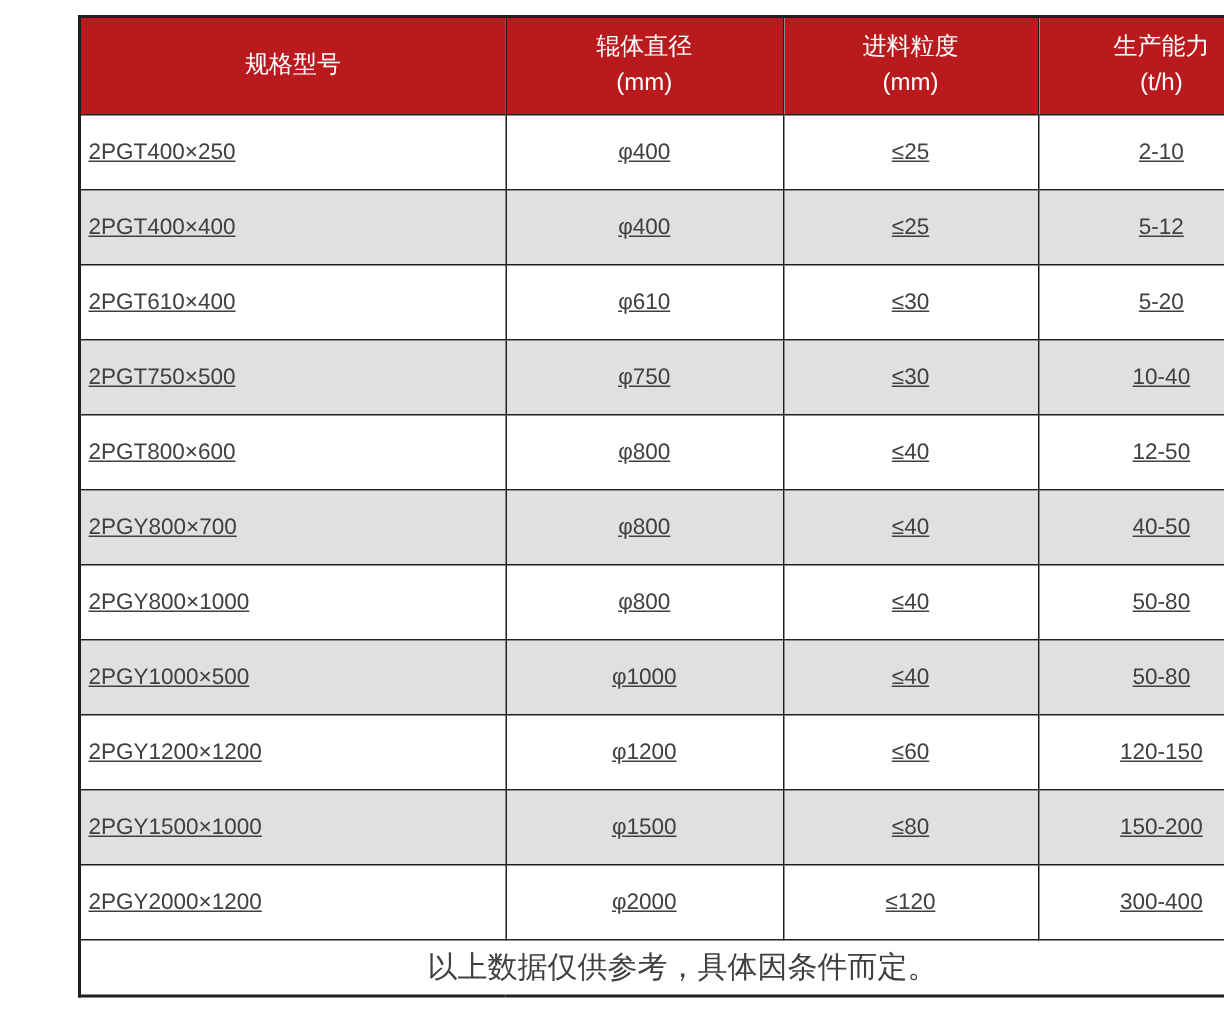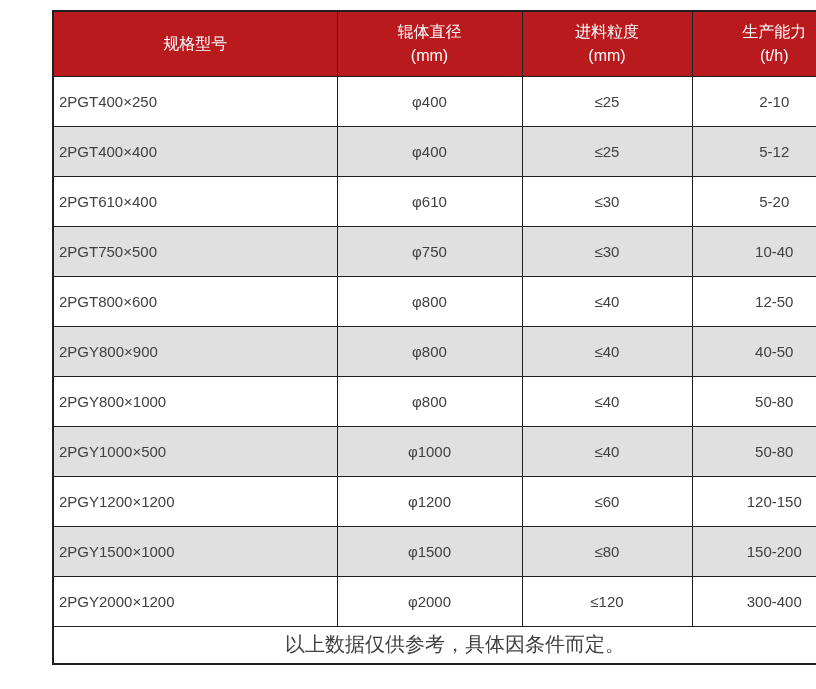--- a/index.html
+++ b/index.html
@@ -48,20 +48,21 @@
   .h-unit  { line-height: 24px; }
 
   tbody td {
     height: 26px;
     font-size: 15px;
     color: var(--body-text, #404040);
     text-align: center;
     vertical-align: middle;
     background: var(--row-bg, #ffffff);
     padding: 16px;
+    text-decoration: underline;
   }
   tbody td.cell-model {
     text-align: left;
     padding-left: 5px;
   }
   tbody tr:nth-child(even) td {
     background: var(--row-alt-bg, #e0e0e0);
   }
   tfoot td.footer-cell {
     height: 38px;
@@ -127,21 +128,21 @@
           <td class="cell-feed-size">≤30</td>
           <td class="cell-capacity">10-40</td>
         </tr>
         <tr>
           <td class="cell-model">2PGT800×600</td>
           <td class="cell-diameter">φ800</td>
           <td class="cell-feed-size">≤40</td>
           <td class="cell-capacity">12-50</td>
         </tr>
         <tr>
-          <td class="cell-model">2PGY800×900</td>
+          <td class="cell-model">2PGY800×700</td>
           <td class="cell-diameter">φ800</td>
           <td class="cell-feed-size">≤40</td>
           <td class="cell-capacity">40-50</td>
         </tr>
         <tr>
           <td class="cell-model">2PGY800×1000</td>
           <td class="cell-diameter">φ800</td>
           <td class="cell-feed-size">≤40</td>
           <td class="cell-capacity">50-80</td>
         </tr>

